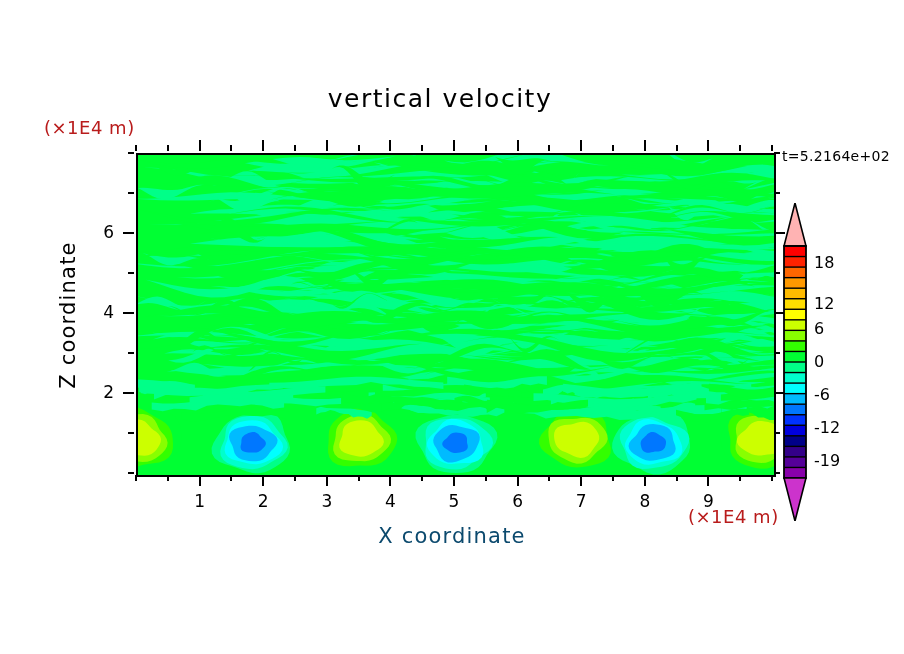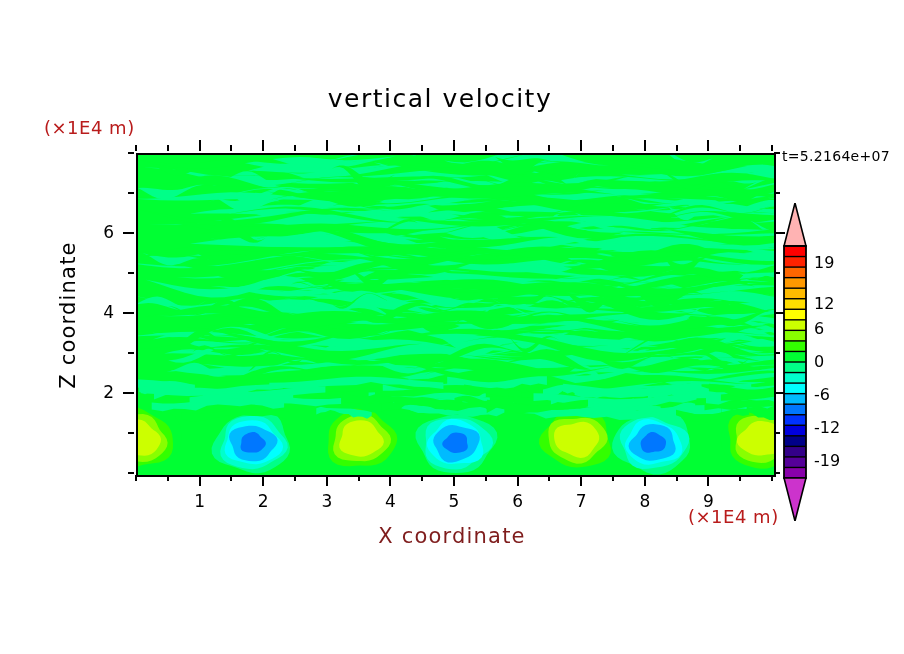--- a/index.html
+++ b/index.html
@@ -107,21 +107,21 @@
 
   
   #xaxis-title {
     position: absolute;
     left: 0;
     top: 524px;
     width: 904px;
     text-align: center;
     font-size: 21px;
     letter-spacing: 1.2px;
-    color: #7f1d1d;
+    color: #0c4a6e;
   }
   #yaxis-title {
     position: absolute;
     left: -42px;
     top: 303px;
     width: 220px;
     text-align: center;
     font-size: 21px;
     letter-spacing: 1.2px;
     color: #000;
@@ -151,21 +151,21 @@
 </head>
 <body>
 
 <div class="stage">
 
   <div id="plot-title">vertical velocity</div>
 
   <div class="unit-label" id="unit-top-left">(×1E4 m)</div>
   <div class="unit-label" id="unit-bottom-right">(×1E4 m)</div>
 
-  <div id="timestamp">t=5.2164e+07</div>
+  <div id="timestamp">t=5.2164e+02</div>
 
   <div id="plot-frame">
     <svg id="contour-canvas" viewBox="0 0 636 320" preserveAspectRatio="none">
       <defs>
         <clipPath id="plotclip">
             <rect x="0" y="0" width="636" height="320"></rect>
           </clipPath>
       </defs>
       <g clip-path="url(#plotclip)">
         <rect x="0" y="0" width="636" height="320" fill="#00ff33"></rect>
@@ -784,21 +784,21 @@
           <line x1="1" x2="23" y1="232.82" y2="232.82" stroke="#000" stroke-width="1.4"></line>
           <line x1="1" x2="23" y1="243.36" y2="243.36" stroke="#000" stroke-width="1.4"></line>
           <line x1="1" x2="23" y1="253.91" y2="253.91" stroke="#000" stroke-width="1.4"></line>
           <line x1="1" x2="23" y1="264.45" y2="264.45" stroke="#000" stroke-width="1.4"></line>
           <rect x="1" y="43" width="22" height="232" fill="none" stroke="#000" stroke-width="1.8"></rect>
           <polygon points="12,318 1,275 23,275" fill="#cc33cc" stroke="#000" stroke-width="1.6"></polygon>
         </g>
     </svg>
   </div>
   <div id="cb-labels">
-      <div class="cb-label" style="top: 262.571px;">19</div>
+      <div class="cb-label" style="top: 262.571px;">18</div>
       <div class="cb-label" style="top: 304px;">12</div>
       <div class="cb-label" style="top: 328.857px;">6</div>
       <div class="cb-label" style="top: 362px;">0</div>
       <div class="cb-label" style="top: 395.143px;">-6</div>
       <div class="cb-label" style="top: 428.286px;">-12</div>
       <div class="cb-label" style="top: 461.429px;">-19</div>
     </div>
 
 </div>
 

